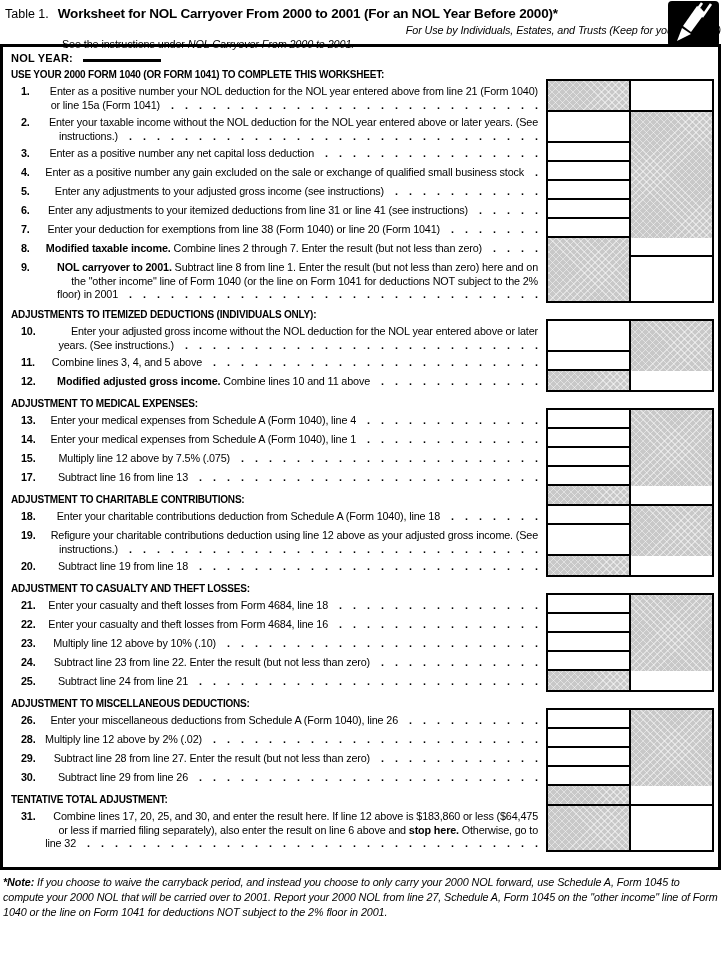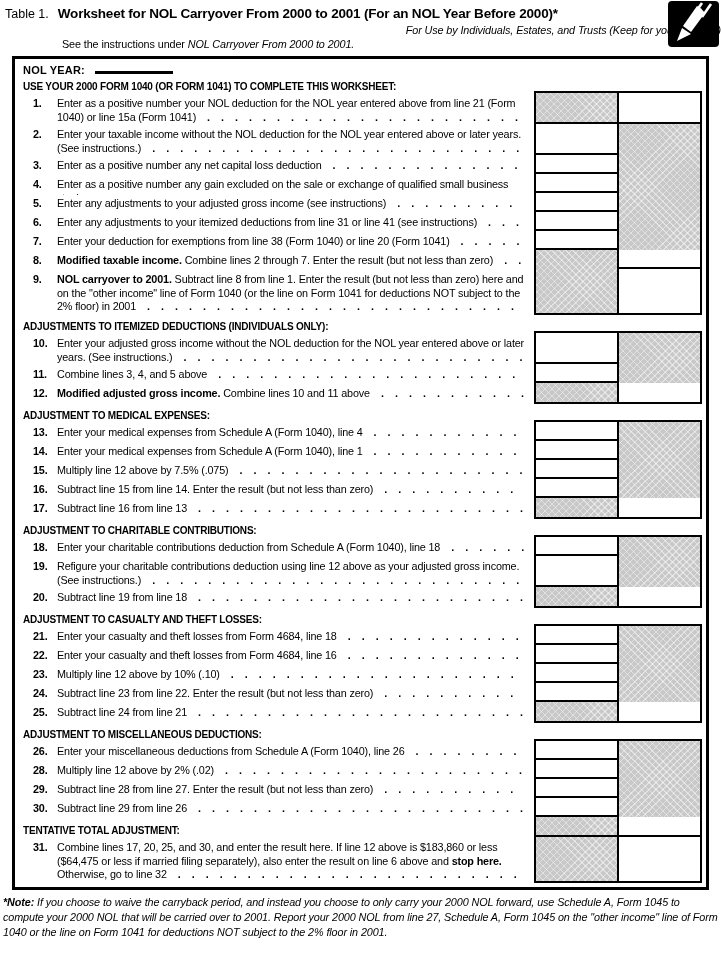--- a/index.html
+++ b/index.html
@@ -4,47 +4,47 @@
 <style>
   html,body{margin:0;padding:0;}
   body{
     width:721px;height:963px;overflow:hidden;background:#fff;
     font-family:"Liberation Sans","DejaVu Sans",sans-serif;color:#000;
   }
   .b{font-weight:bold;}
   .it{font-style:italic;}
 
   
-  .hdr{position:relative;height:56px;padding:5px 0 0 5px;box-sizing:border-box;}
+  .hdr{position:relative;height:44px;padding:5px 0 0 5px;box-sizing:border-box;}
   .titlerow{font-size:13.5px;line-height:17px;white-space:nowrap;}
   .tlabel{font-size:12.5px;margin-right:9px;}
   .ttitle{font-weight:bold;letter-spacing:-0.2px;}
   .sub1,.sub2{font-size:10.8px;line-height:14px;margin-left:57px;letter-spacing:-0.1px;}
   .sub1{font-style:italic;text-align:right;}
   .pencil{position:absolute;top:1px;right:2px;width:51px;height:46px;}
 
   
   .sheet{
-    margin:0 12px;border:3px solid #000;box-sizing:border-box;
-    padding:3px 4px 4px 4px;background:#fff;
+    margin:0 0;border:3px solid #000;box-sizing:border-box;
+    padding:3px 4px 15px 4px;background:#fff;
   }
   .nolrow{height:18px;font-size:11px;line-height:15px;padding-left:4px;}
   .nolrow .b{letter-spacing:0.2px;}
   .blank{display:inline-block;width:78px;height:9px;border-bottom:3px solid #000;margin-left:10px;}
 
   .group{position:relative;padding-right:172px;margin-top:5px;}
   .group.first{margin-top:0;}
   .ghead{height:15px;font-size:10px;line-height:13px;font-weight:bold;letter-spacing:-0.2px;padding-left:4px;box-sizing:border-box;}
   .items{padding-left:14px;}
 
   .item{display:flex;overflow:hidden;box-sizing:border-box;padding-top:2px;
         font-size:10.8px;line-height:13.5px;letter-spacing:-0.15px;}
   .r1{height:19px;} .r2{height:31px;} .r3{height:44px;}
   .num{flex:none;width:24px;font-weight:bold;}
-  .txt{flex:1;padding-right:4px;}
+  .txt{flex:1;padding-right:4px;text-align:right;}
   .dots::after{
     content:"  . . . . . . . . . . . . . . . . . . . . . . . . . . . . . . . . . . . . . . . . . . . . . . . . . . . . . . . .";
     font-weight:bold;word-spacing:8px;letter-spacing:0;
   }
 
   
   .boxes{
     position:absolute;top:11px;right:0;width:168px;box-sizing:border-box;
     border:2px solid #000;background:#fff;display:flex;
   }
@@ -191,24 +191,20 @@
           </div>
         <div class="item r1">
             <span class="num">14.</span>
             <span class="txt"><span>Enter your medical expenses from Schedule A (Form 1040), line 1</span><span class="dots"></span></span>
           </div>
         <div class="item r1">
             <span class="num">15.</span>
             <span class="txt"><span>Multiply line 12 above by 7.5% (.075)</span><span class="dots"></span></span>
           </div>
         <div class="item r1">
-            <span class="num">16.</span>
-            <span class="txt"><span>Subtract line 15 from line 14. Enter the result (but not less than zero)</span><span class="dots"></span></span>
-          </div>
-        <div class="item r1">
             <span class="num">17.</span>
             <span class="txt"><span>Subtract line 16 from line 13</span><span class="dots"></span></span>
           </div>
       </div>
       <div class="boxes" style="height:99px">
         <div class="bcol">
           <div class="c w" style="height:19px"></div>
           <div class="c w" style="height:19px"></div>
           <div class="c w" style="height:19px"></div>
           <div class="c w" style="height:19px"></div>

